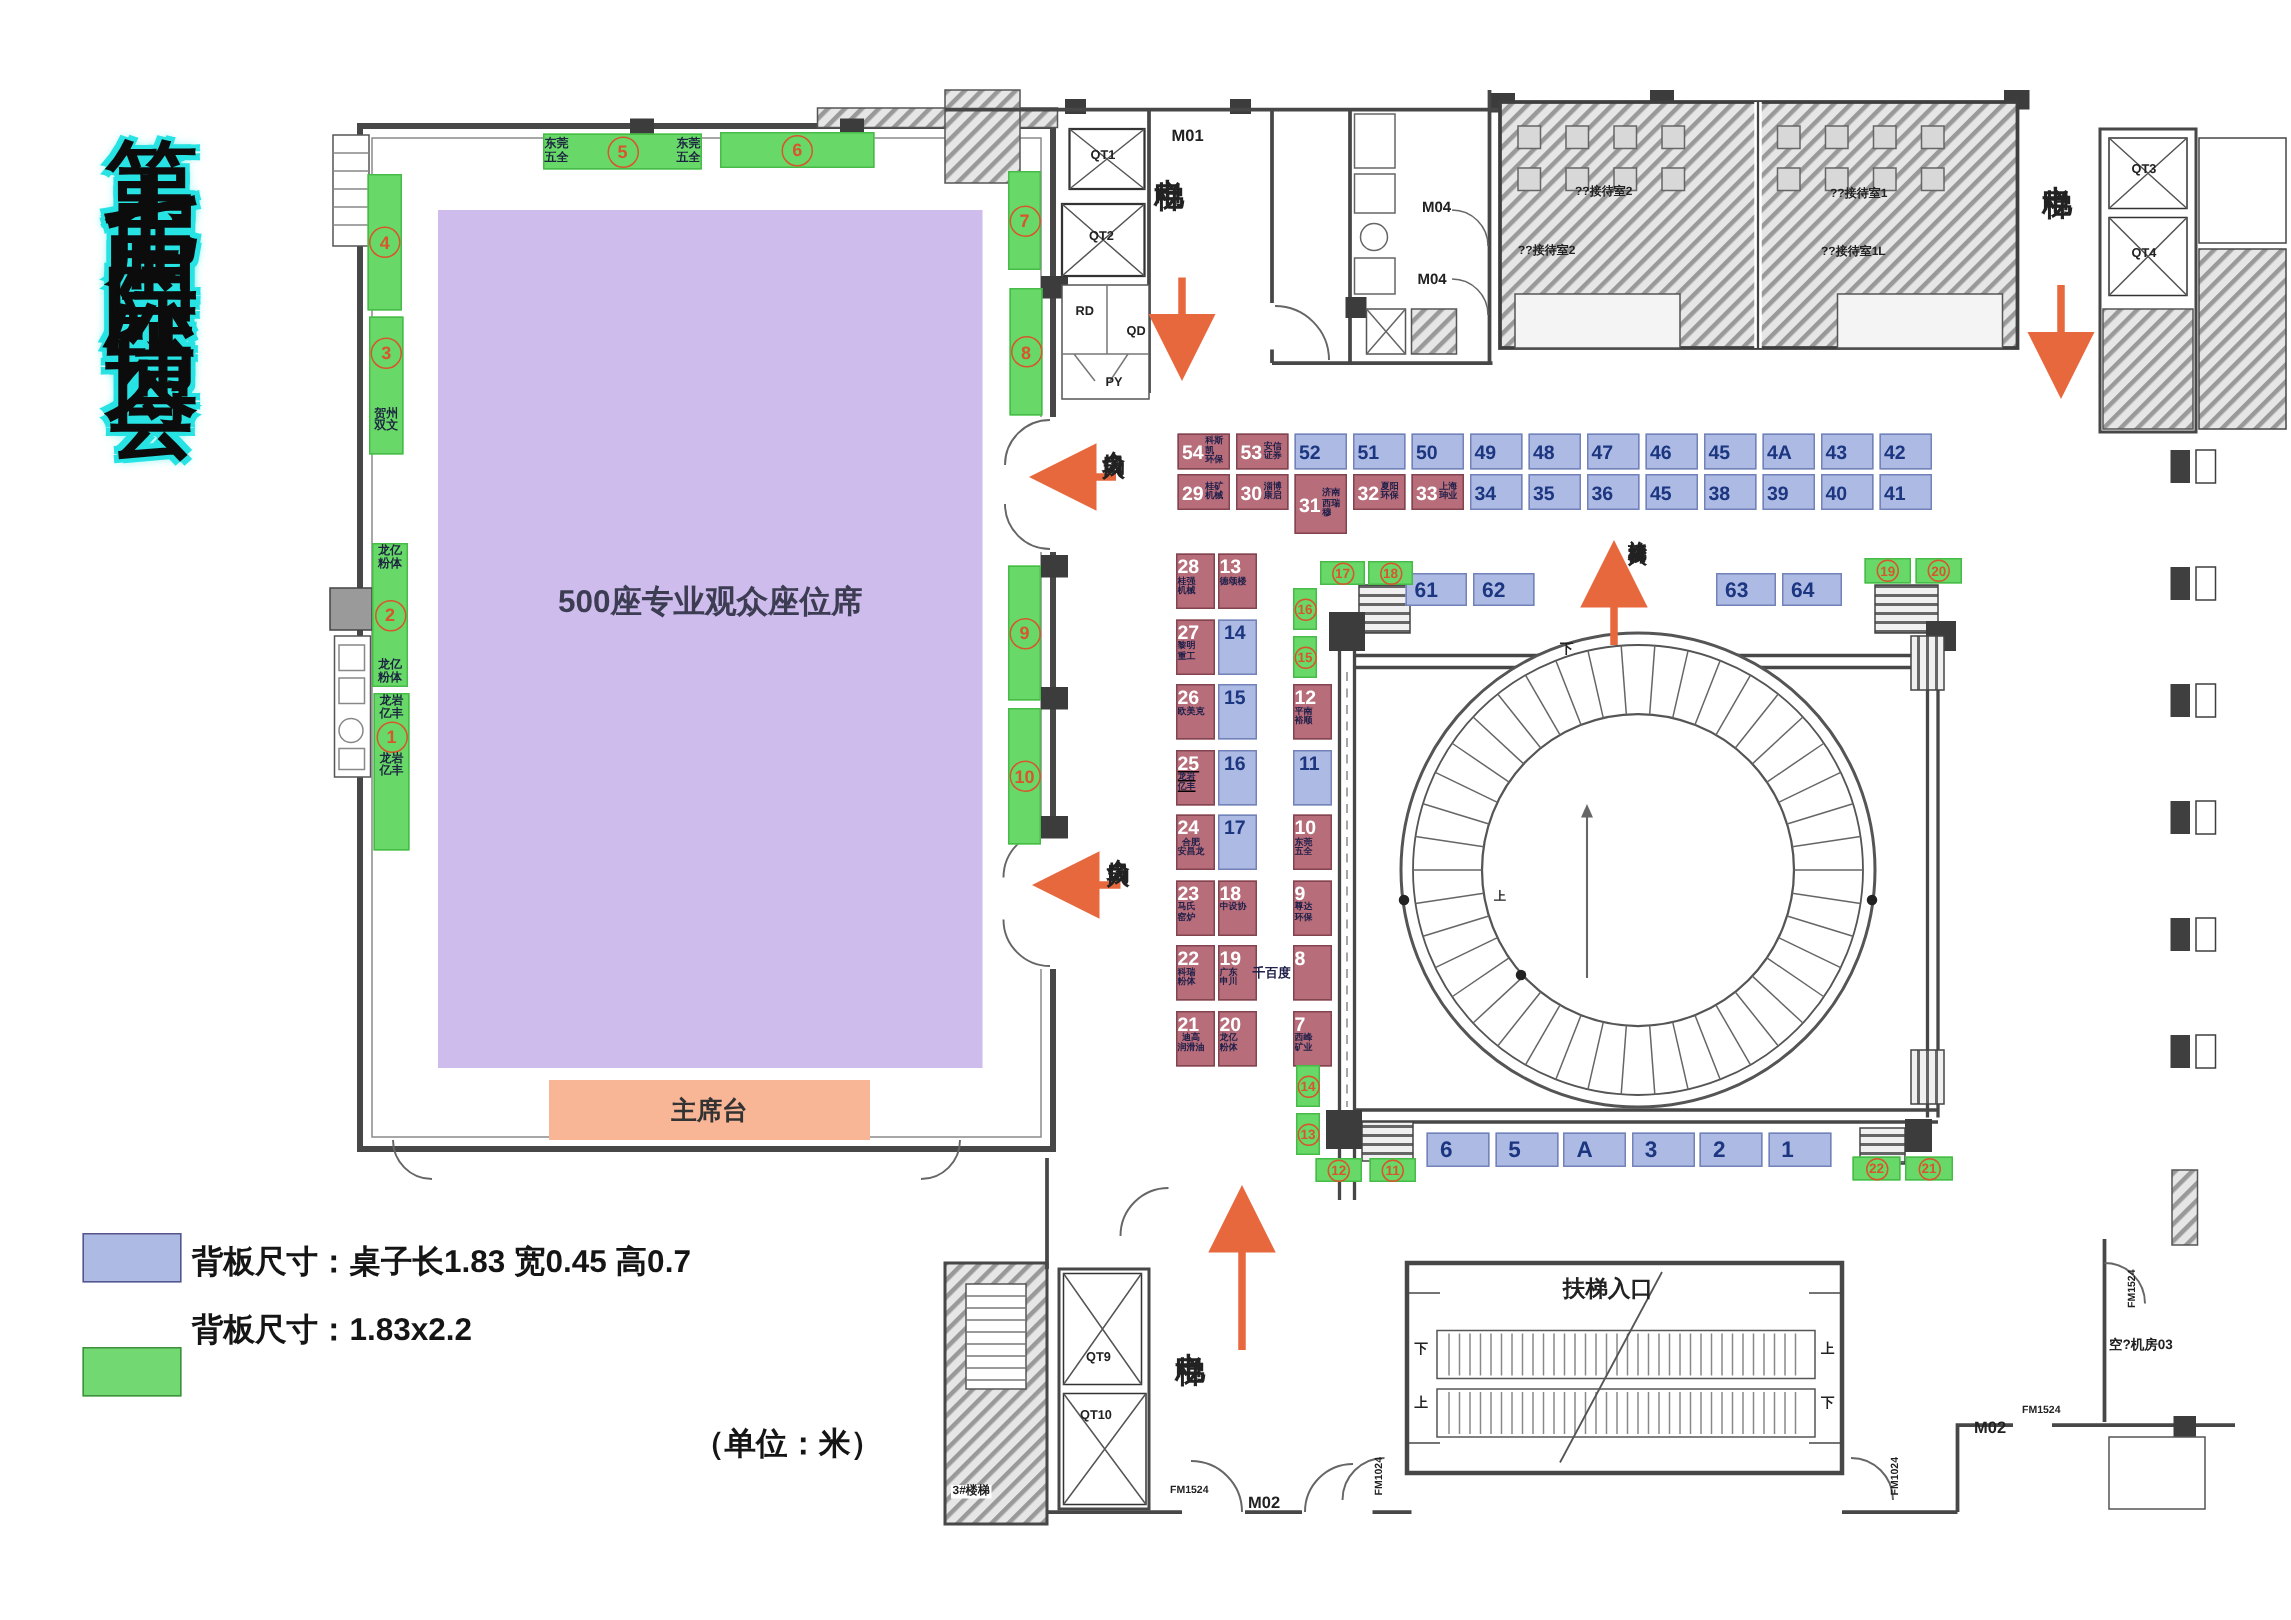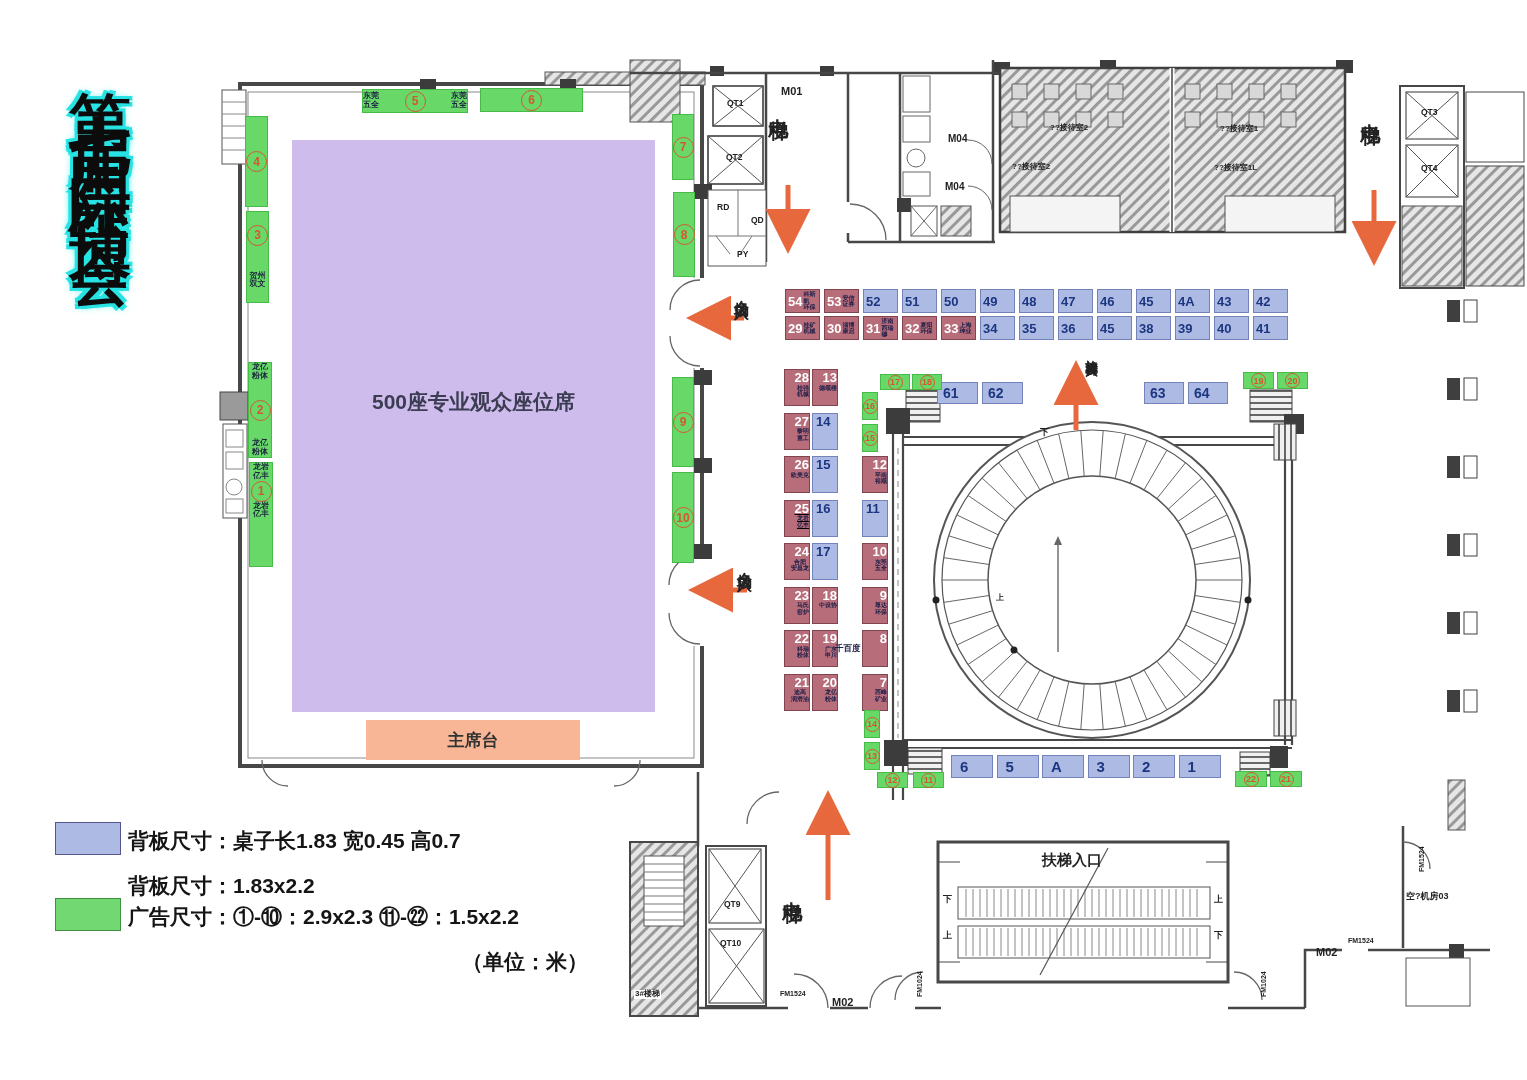--- a/index.html
+++ b/index.html
@@ -18,21 +18,21 @@
   .booth{position:absolute;box-sizing:border-box;display:flex;overflow:hidden;z-index:3;}
   .b-red{background:#b76d7a;border:1px solid #82454f;}
   .b-blue{background:#adbae4;border:1px solid #7382b8;}
   .bnum{font-weight:700;}
   .nr{color:#ffffff;}
   .nb{color:#1c3680;}
   .bname{color:#20204a;font-weight:700;white-space:pre-line;line-height:1.06;}
   .v-row{flex-direction:row;align-items:center;padding-left:2px;}
   .v-row .bnum{font-size:13px;line-height:1;}
   .v-row .bname{font-size:6px;margin-left:1px;}
-  .v-col{flex-direction:column;align-items:flex-end;padding-top:1px;}
+  .v-col{flex-direction:column;align-items:flex-start;padding-top:1px;}
   .v-col .bnum{font-size:13px;line-height:1.05;}
   .v-col .bname{font-size:6px;text-align:center;}
   .v-col.b-blue{align-items:flex-start;padding-left:3px;}
   .v-circ{align-items:center;padding-left:5px;}
   .v-circ .bnum{font-size:14px;}
   .v-bot{align-items:center;padding-left:8px;}
   .v-bot .bnum{font-size:15px;}
   .gbox{position:absolute;background:#68d968;border:1px solid #47bb47;box-sizing:border-box;
      display:flex;align-items:center;z-index:3;}
   .cnum{display:flex;align-items:center;justify-content:center;border-radius:50%;
@@ -414,21 +414,20 @@
   <div class="lbl" style="left:996px;top:594px;font-size:8px;">上</div>
   <div class="lbl" style="left:943px;top:895px;font-size:9px;">下</div>
   <div class="lbl" style="left:1214px;top:895px;font-size:9px;">上</div>
   <div class="lbl" style="left:943px;top:931px;font-size:9px;">上</div>
   <div class="lbl" style="left:1214px;top:931px;font-size:9px;">下</div>
 
   <div class="legend-sw" style="left:55px;top:822px;width:66px;height:33px;background:#adbae4;border:1.5px solid #56568c;"></div>
   <div class="legend-txt" style="left:128px;top:827px;">背板尺寸：桌子长1.83 宽0.45 高0.7</div>
   <div class="legend-txt" style="left:128px;top:872px;">背板尺寸：1.83x2.2</div>
   <div class="legend-sw" style="left:55px;top:898px;width:66px;height:33px;background:#72d872;border:1.5px solid #3f8f3f;"></div>
-  <div class="legend-txt" style="left:128px;top:903px;">广告尺寸：①-⑩：2.9x2.3 ⑪-㉒：1.5x2.2</div>
   <div class="legend-txt" style="left:462px;top:948px;">（单位：米）</div>
 
 <div class="booth b-red v-row" style="left: 785px; top: 289px; width: 35px; height: 24px;">
       <span class="bnum nr">54</span>
       <span class="bname">科斯凯
 环保</span>
     </div>
     <div class="booth b-red v-row" style="left: 824px; top: 289px; width: 35px; height: 24px;">
       <span class="bnum nr">53</span>
       <span class="bname">安信
@@ -470,21 +469,21 @@
     <div class="booth b-red v-row" style="left: 785px; top: 316px; width: 35px; height: 24px;">
       <span class="bnum nr">29</span>
       <span class="bname">桂矿
 机械</span>
     </div>
     <div class="booth b-red v-row" style="left: 824px; top: 316px; width: 35px; height: 24px;">
       <span class="bnum nr">30</span>
       <span class="bname">淄博
 康启</span>
     </div>
-    <div class="booth b-red v-row" style="left: 863px; top: 316px; width: 35px; height: 24px;">
+    <div class="booth b-red v-row" style="left: 863px; top: 316px; width: 35px; height: 40px;">
       <span class="bnum nr">31</span>
       <span class="bname">济南
 西瑞穆</span>
     </div>
     <div class="booth b-red v-row" style="left: 902px; top: 316px; width: 35px; height: 24px;">
       <span class="bnum nr">32</span>
       <span class="bname">夏阳
 环保</span>
     </div>
     <div class="booth b-red v-row" style="left: 941px; top: 316px; width: 35px; height: 24px;">

